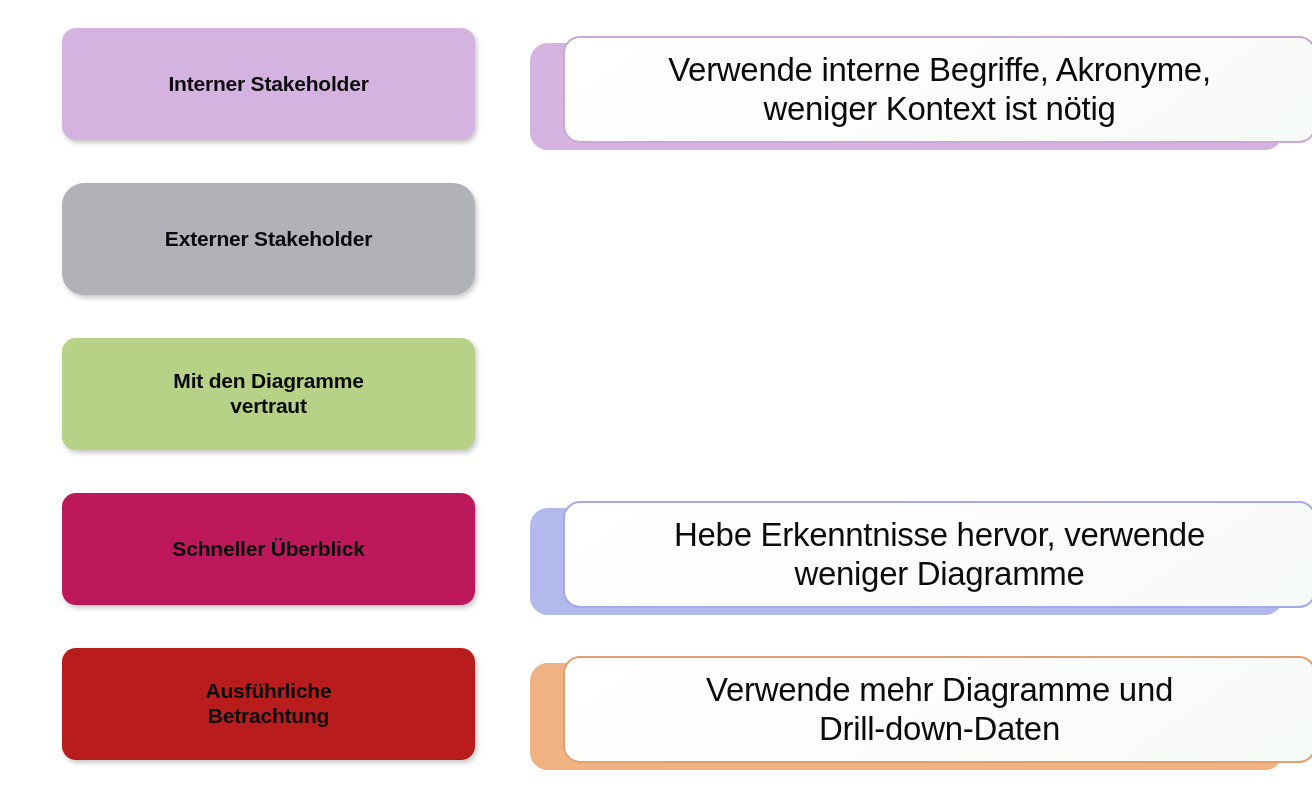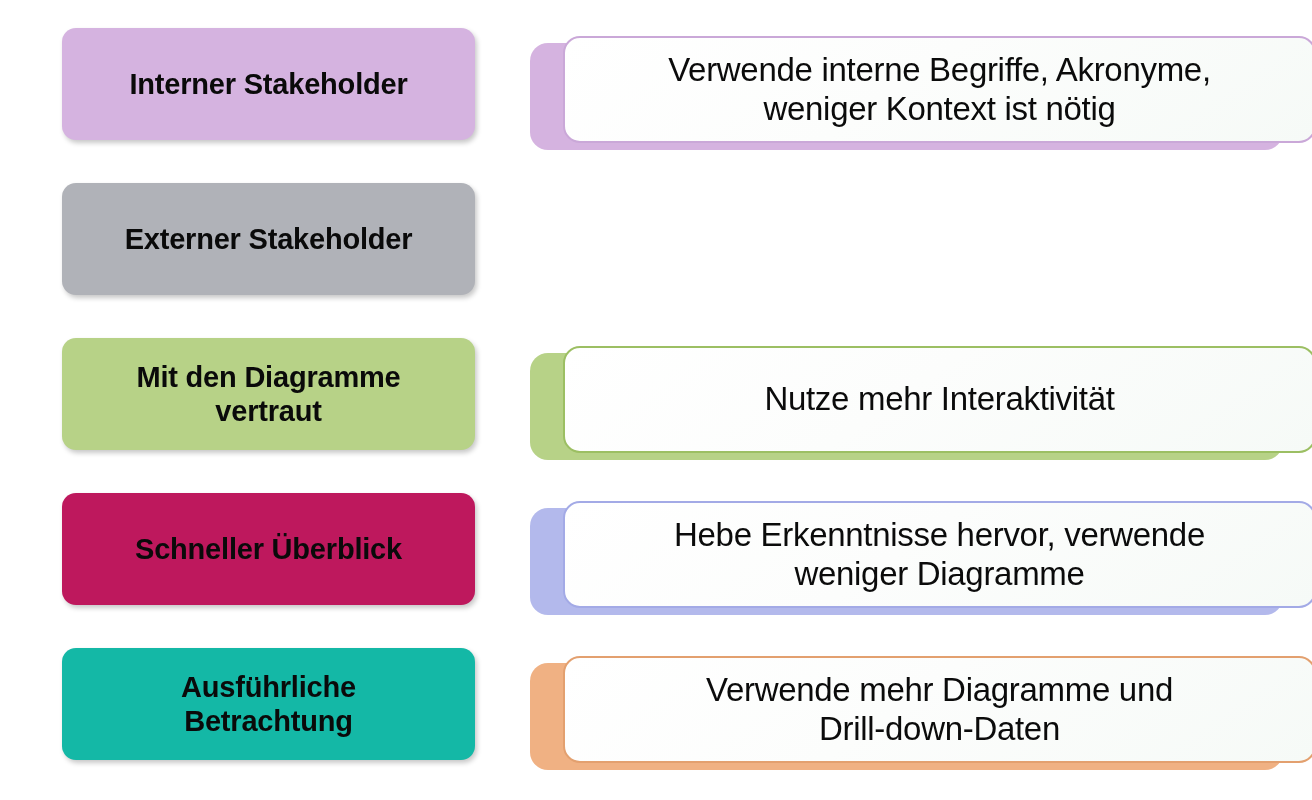--- a/index.html
+++ b/index.html
@@ -46,21 +46,21 @@
     border-radius: 14px;
     display: flex;
     align-items: center;
     justify-content: center;
     text-align: center;
     box-sizing: border-box;
     padding: 6px 18px;
     box-shadow: 2px 3px 5px rgba(0,0,0,0.22);
   }
   .left-card .label {
-    font-size: 29px;
+    font-size: 21px;
     font-weight: bold;
     color: #0a0a0a;
     line-height: 1.18;
     letter-spacing: -0.2px;
     white-space: pre-line;
   }
 
   
   .right-wrap {
     position: relative;
@@ -113,50 +113,44 @@
       </div>
       <div class="right-wrap">
         <div class="right-shadow" style="background: rgb(213, 179, 224);"></div>
         <div class="right-card" style="border-color: rgb(202, 168, 216);">
           <span class="label">Verwende interne Begriffe, Akronyme,
 weniger Kontext ist nötig</span>
         </div>
       </div>
     </div>
     <div class="row">
-      <div class="left-card" style="background: rgb(176, 178, 184);">
+      <div class="left-card" style="background: rgb(176, 178, 184); border-radius: 22px;">
         <span class="label">Externer Stakeholder</span>
       </div>
     </div>
     <div class="row">
       <div class="left-card" style="background: rgb(183, 210, 135);">
         <span class="label">Mit den Diagramme
 vertraut</span>
-      </div>
-      <div class="right-wrap">
-        <div class="right-shadow" style="background: rgb(183, 210, 135);"></div>
-        <div class="right-card" style="border-color: rgb(156, 191, 99);">
-          <span class="label">Nutze mehr Interaktivität</span>
-        </div>
       </div>
     </div>
     <div class="row">
       <div class="left-card" style="background: #be185d;">
         <span class="label">Schneller Überblick</span>
       </div>
       <div class="right-wrap">
         <div class="right-shadow" style="background: rgb(179, 185, 236);"></div>
         <div class="right-card" style="border-color: rgb(163, 170, 230);">
           <span class="label">Hebe Erkenntnisse hervor, verwende
 weniger Diagramme</span>
         </div>
       </div>
     </div>
     <div class="row">
-      <div class="left-card" style="background: #14b8a6;">
+      <div class="left-card" style="background: #b91c1c;">
         <span class="label">Ausführliche
 Betrachtung</span>
       </div>
       <div class="right-wrap">
         <div class="right-shadow" style="background: rgb(240, 177, 131);"></div>
         <div class="right-card" style="border-color: rgb(227, 160, 111);">
           <span class="label">Verwende mehr Diagramme und
 Drill-down-Daten</span>
         </div>
       </div>

